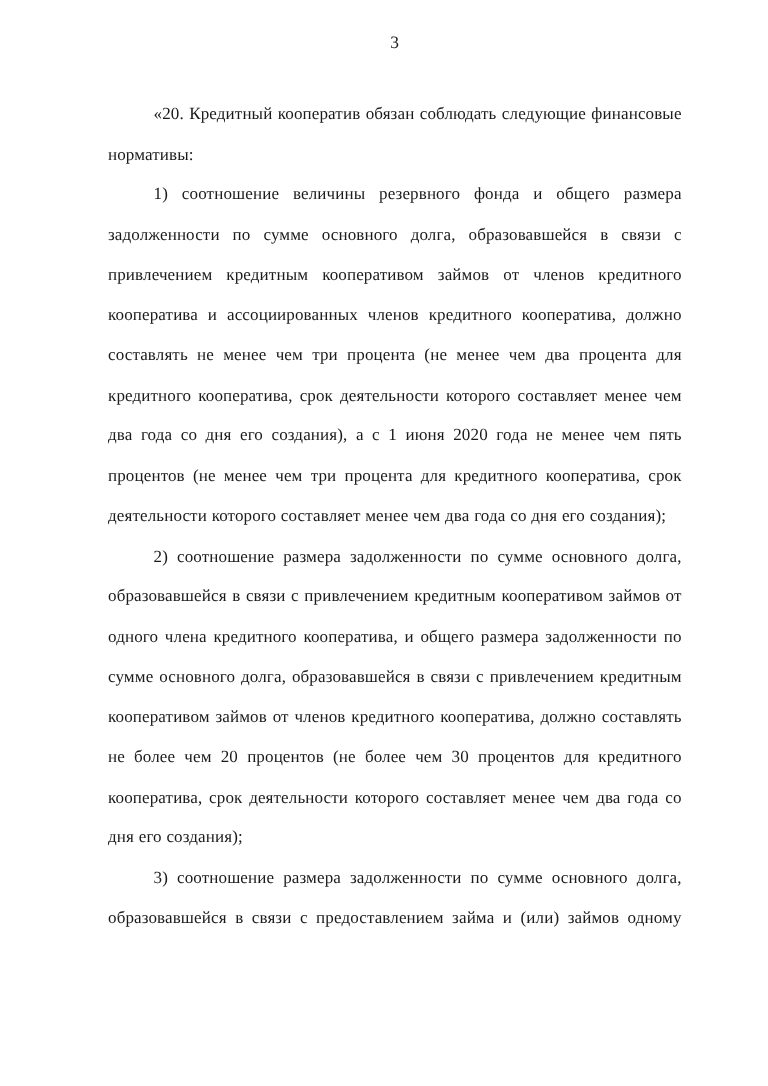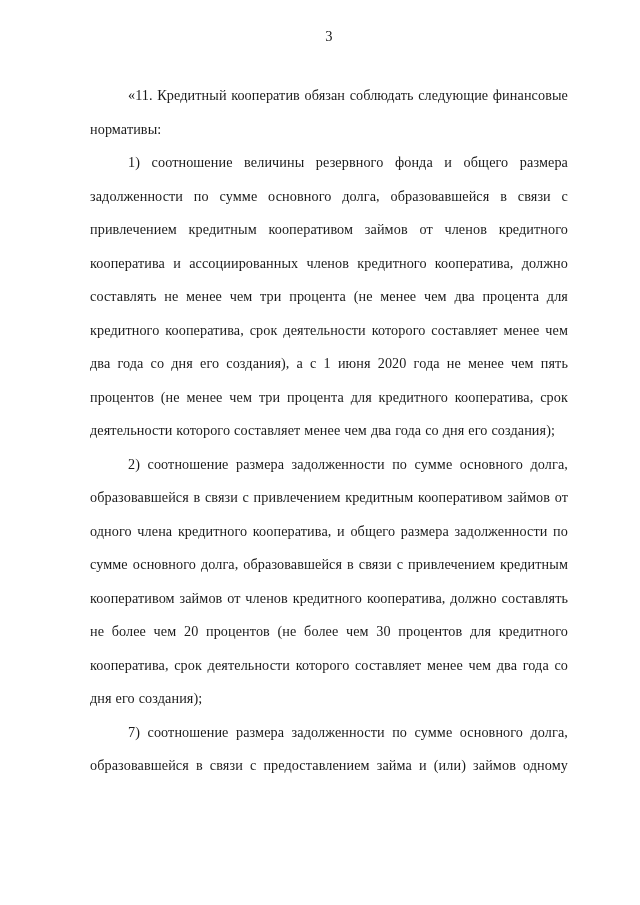--- a/index.html
+++ b/index.html
@@ -53,19 +53,19 @@
   }
 </style>
 </head>
 <body>
 
 <div class="page">
 
   <div class="page-number">3</div>
 
   <div class="body-text">
-    <p>«11. Кредитный кооператив обязан соблюдать следующие финансовые нормативы:</p>
+    <p>«20. Кредитный кооператив обязан соблюдать следующие финансовые нормативы:</p>
     <p>1) соотношение величины резервного фонда и общего размера задолженности по сумме основного долга, образовавшейся в связи с привлечением кредитным кооперативом займов от членов кредитного кооператива и ассоциированных членов кредитного кооператива, должно составлять не менее чем три процента (не менее чем два  процента для кредитного кооператива, срок деятельности которого составляет менее чем два года со дня его создания), а с 1 июня 2020 года не менее чем пять процентов (не менее чем три процента для кредитного кооператива, срок деятельности которого составляет менее чем два года со дня его создания);</p>
     <p>2) соотношение размера задолженности по сумме основного долга, образовавшейся в связи с привлечением кредитным кооперативом займов от одного члена кредитного кооператива, и общего размера задолженности по сумме основного долга, образовавшейся в связи с привлечением кредитным кооперативом займов от членов кредитного кооператива, должно составлять не более чем 20 процентов (не более чем 30 процентов для кредитного кооператива, срок деятельности которого составляет менее чем два года со дня его создания);</p>
-    <p class="cut">7) соотношение размера задолженности по сумме основного долга, образовавшейся в связи с предоставлением займа и (или) займов одному</p>
+    <p class="cut">3) соотношение размера задолженности по сумме основного долга, образовавшейся в связи с предоставлением займа и (или) займов одному</p>
   </div>
 
 </div>
 
 </body></html>

